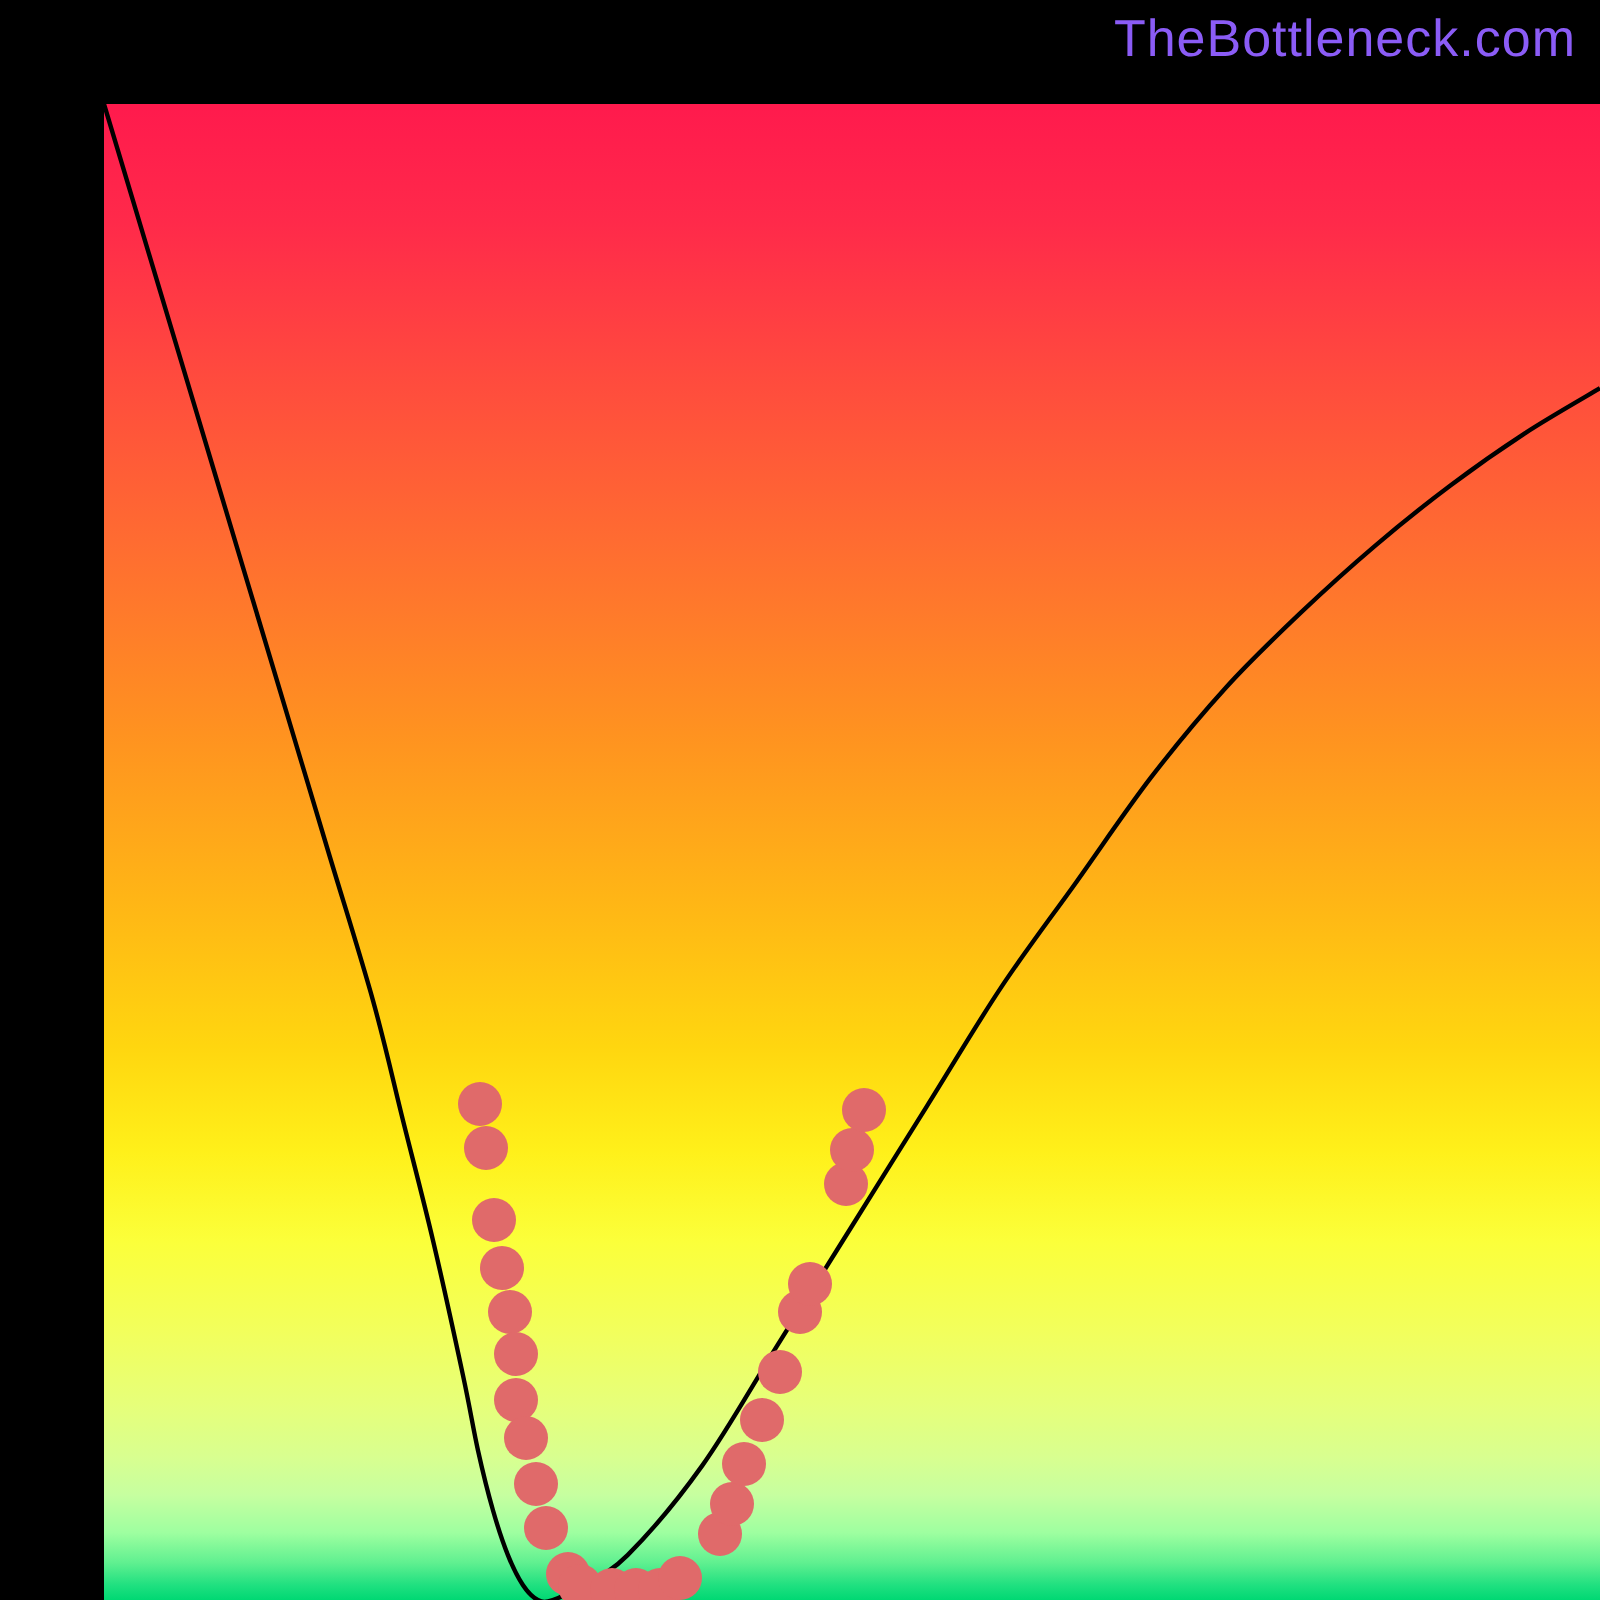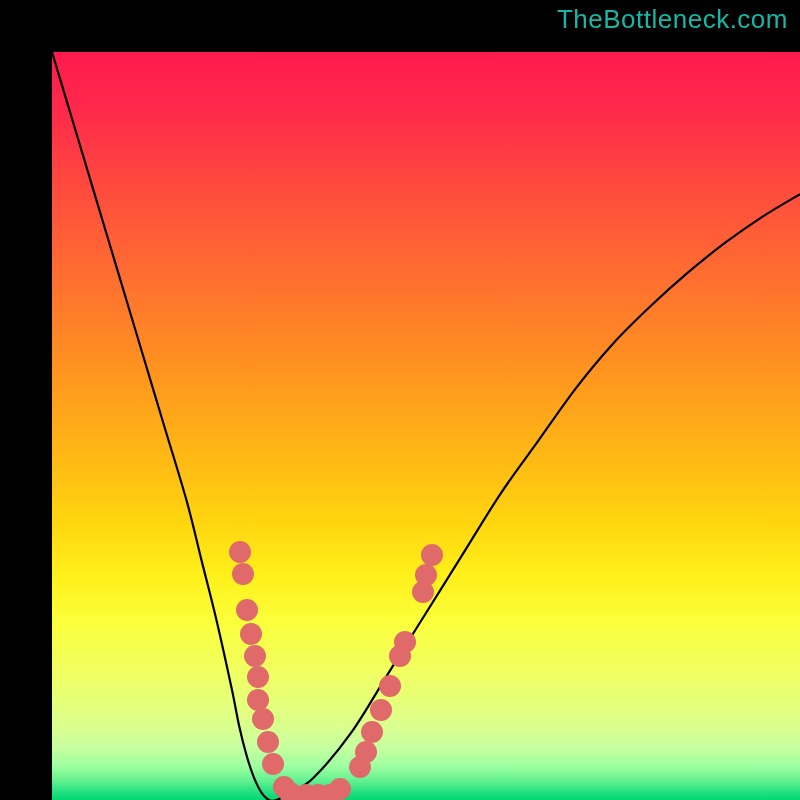--- a/index.html
+++ b/index.html
@@ -21,21 +21,21 @@
   .plot {
     position: absolute;
     left: 26px; top: 26px;
     width: 748px; height: 748px;
     overflow: hidden;
   }
   .watermark {
     position: absolute;
     top: 4px;
     right: 12px;
-    color: #14b8a6;
+    color: #8b5cf6;
     font-size: 26px;
     font-weight: 400;
     letter-spacing: 0.5px;
     z-index: 10;
     font-family: Arial, sans-serif;
   }
   svg { display: block; }
 </style>
 </head>
 <body>

